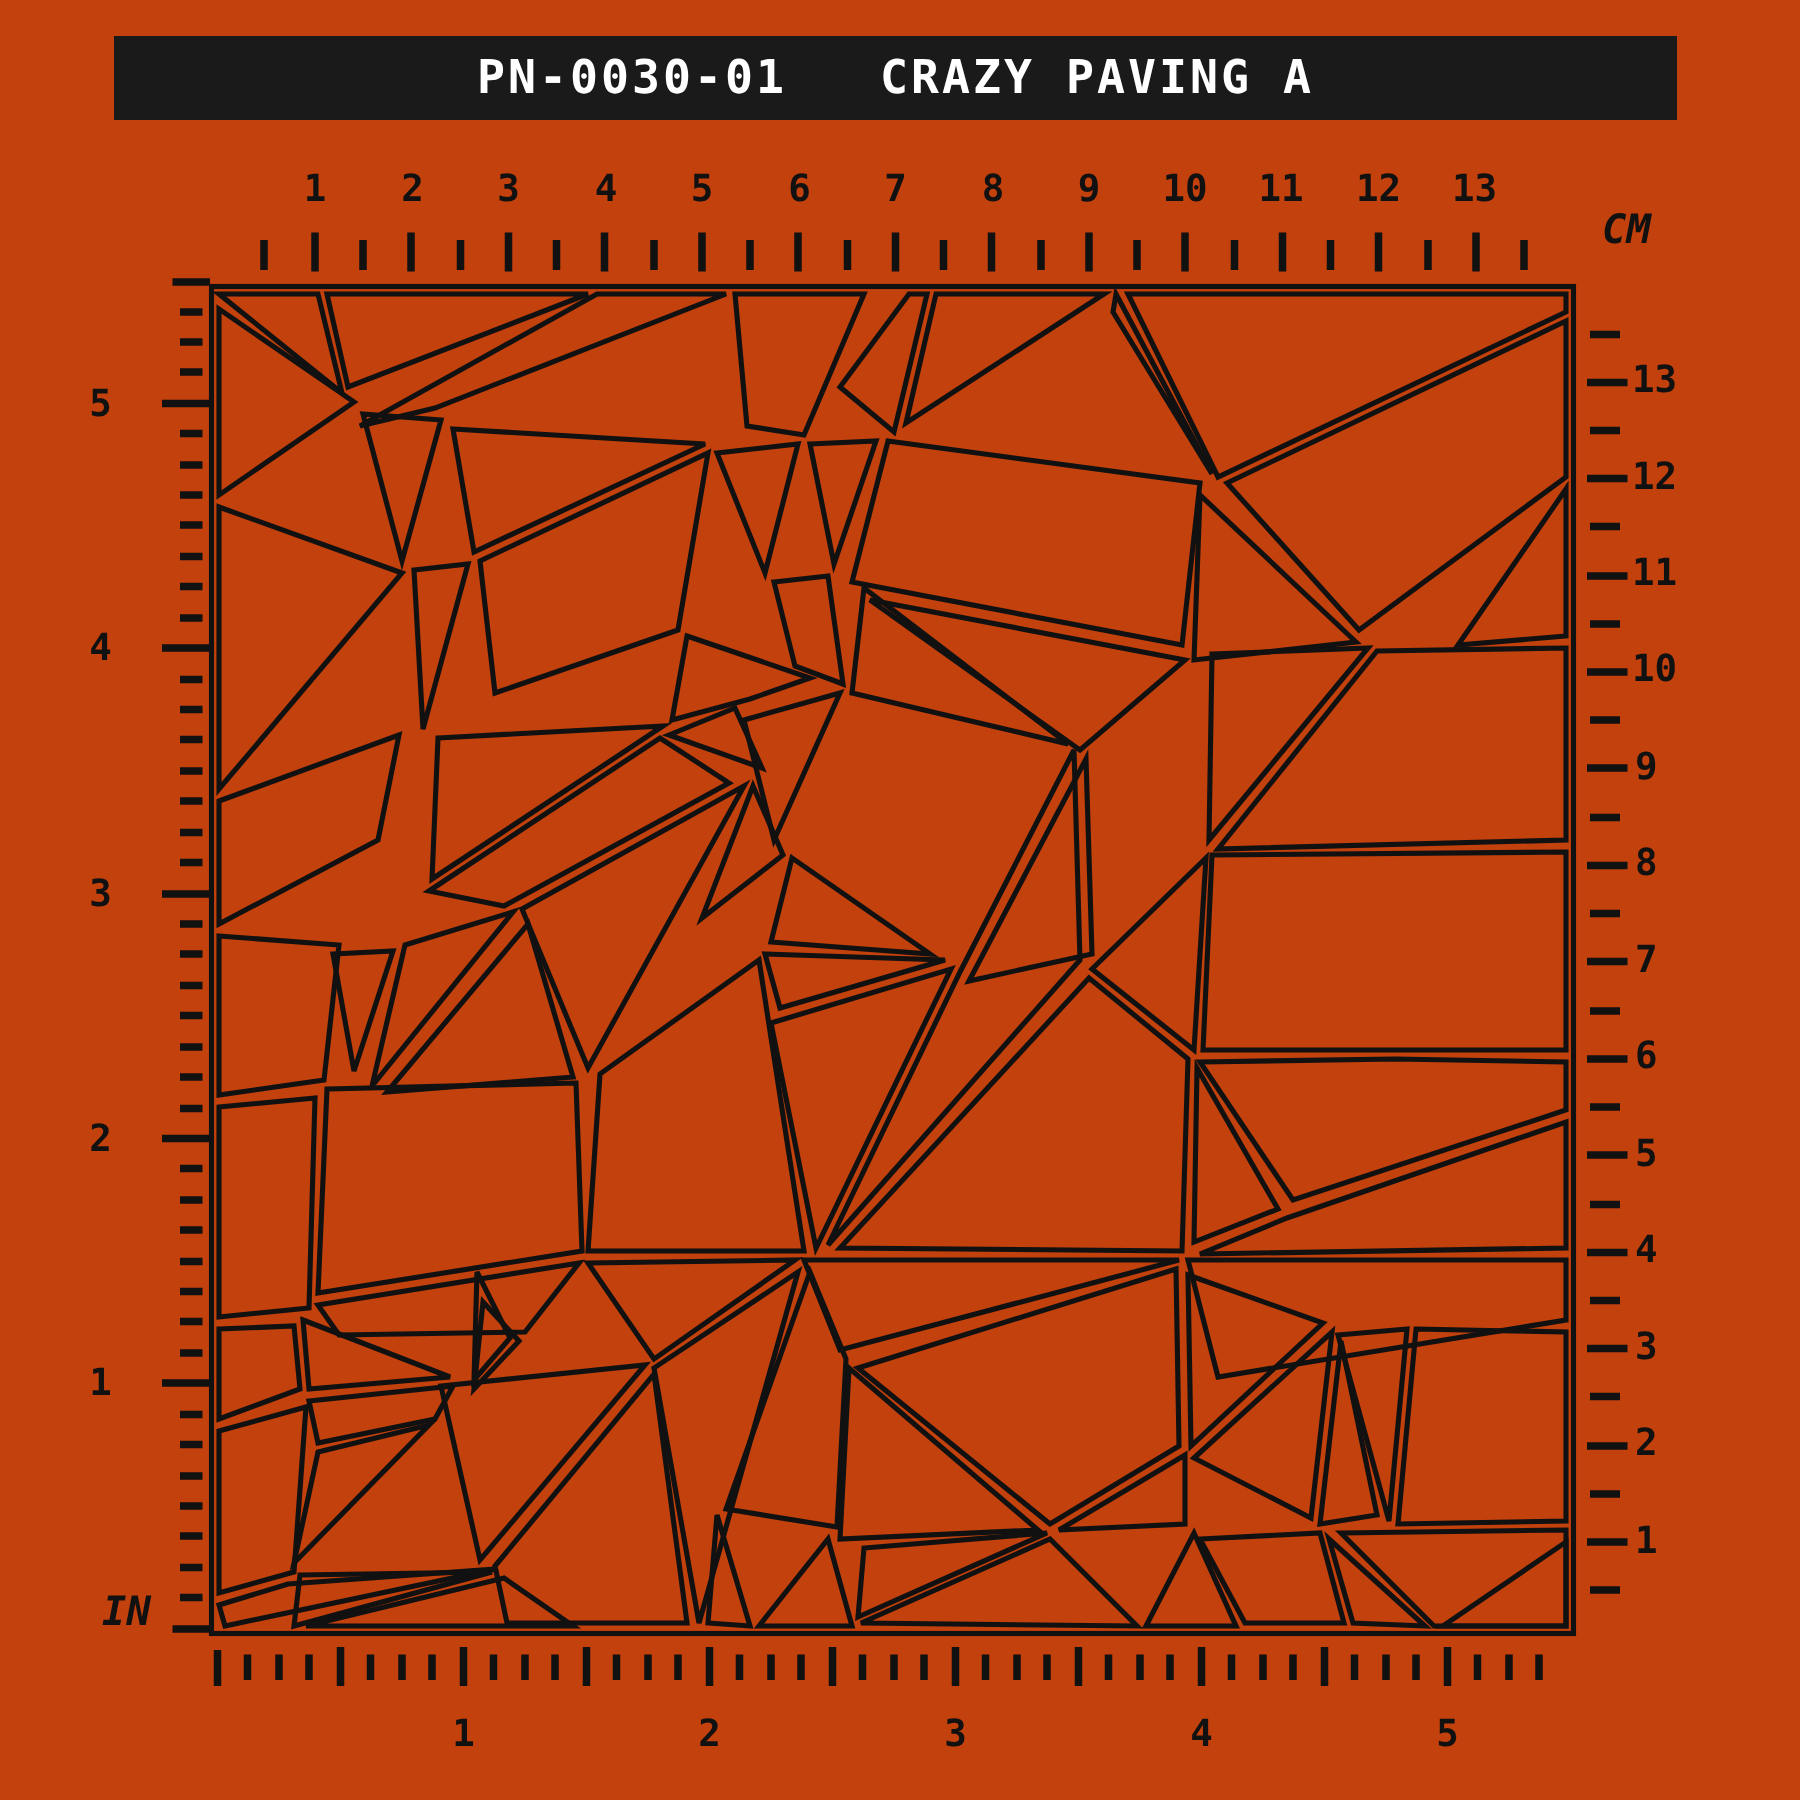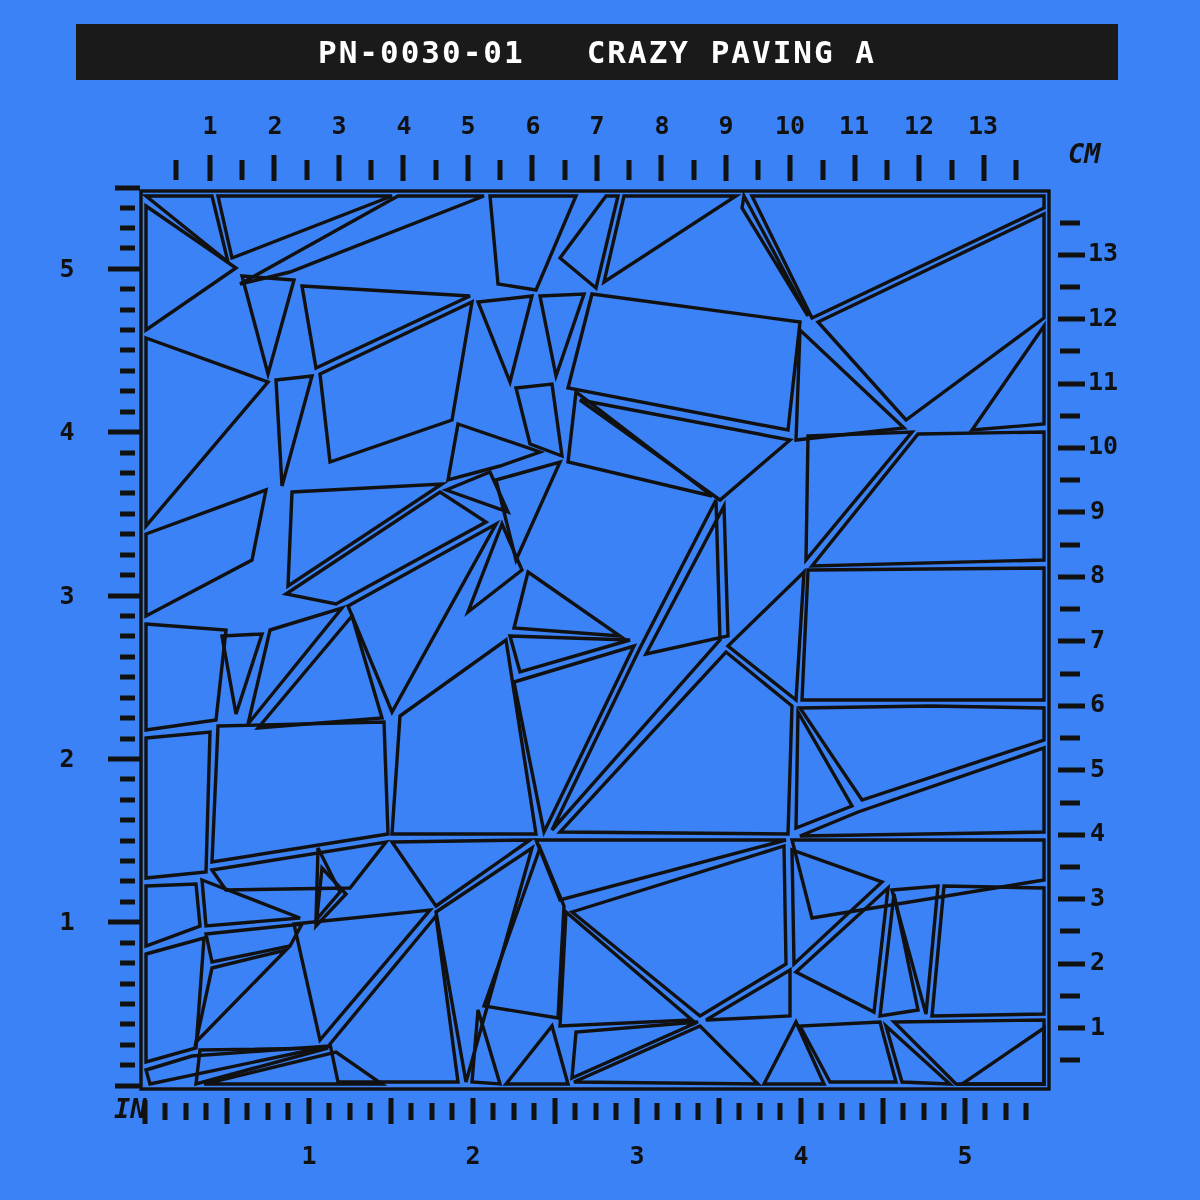--- a/index.html
+++ b/index.html
@@ -10,21 +10,21 @@
   body {
     width: 1200px;
     height: 1200px;
     font-family: "DejaVu Sans Mono", "Liberation Mono", monospace;
     overflow: hidden;
   }
   #page {
     position: relative;
     width: 1200px;
     height: 1200px;
-    background: #3b82f6;
+    background: #c2410c;
   }
 
   
   #title-bar {
     position: absolute;
     left: 76px;
     top: 24px;
     width: 1042px;
     height: 56px;
     background: #1a1a1a;
@@ -106,21 +106,21 @@
   <div class="tick-label" style="left:1090px; top:820px; width:44px; text-align:left;">4</div>
   <div class="tick-label" style="left:1090px; top:885px; width:44px; text-align:left;">3</div>
   <div class="tick-label" style="left:1090px; top:949px; width:44px; text-align:left;">2</div>
   <div class="tick-label" style="left:1090px; top:1014px; width:44px; text-align:left;">1</div>
 
   <div class="tick-label" style="left:52px; top:256px; width:30px;">5</div>
   <div class="tick-label" style="left:52px; top:419px; width:30px;">4</div>
   <div class="tick-label" style="left:52px; top:583px; width:30px;">3</div>
   <div class="tick-label" style="left:52px; top:746px; width:30px;">2</div>
   <div class="tick-label" style="left:52px; top:909px; width:30px;">1</div>
-  <div class="unit-label" style="left:68px; top:1095px;margin-left:46px;">IN</div>
+  <div class="unit-label" style="left:68px; top:1061px;">IN</div>
 
   <div class="tick-label" style="left:294px; top:1143px; width:30px;">1</div>
   <div class="tick-label" style="left:458px; top:1143px; width:30px;">2</div>
   <div class="tick-label" style="left:622px; top:1143px; width:30px;">3</div>
   <div class="tick-label" style="left:786px; top:1143px; width:30px;">4</div>
   <div class="tick-label" style="left:950px; top:1143px; width:30px;">5</div>
 
   <svg id="art" viewBox="0 0 1200 1200" xmlns="http://www.w3.org/2000/svg">
 
     <g stroke="#111111" stroke-width="5" stroke-linecap="butt">

